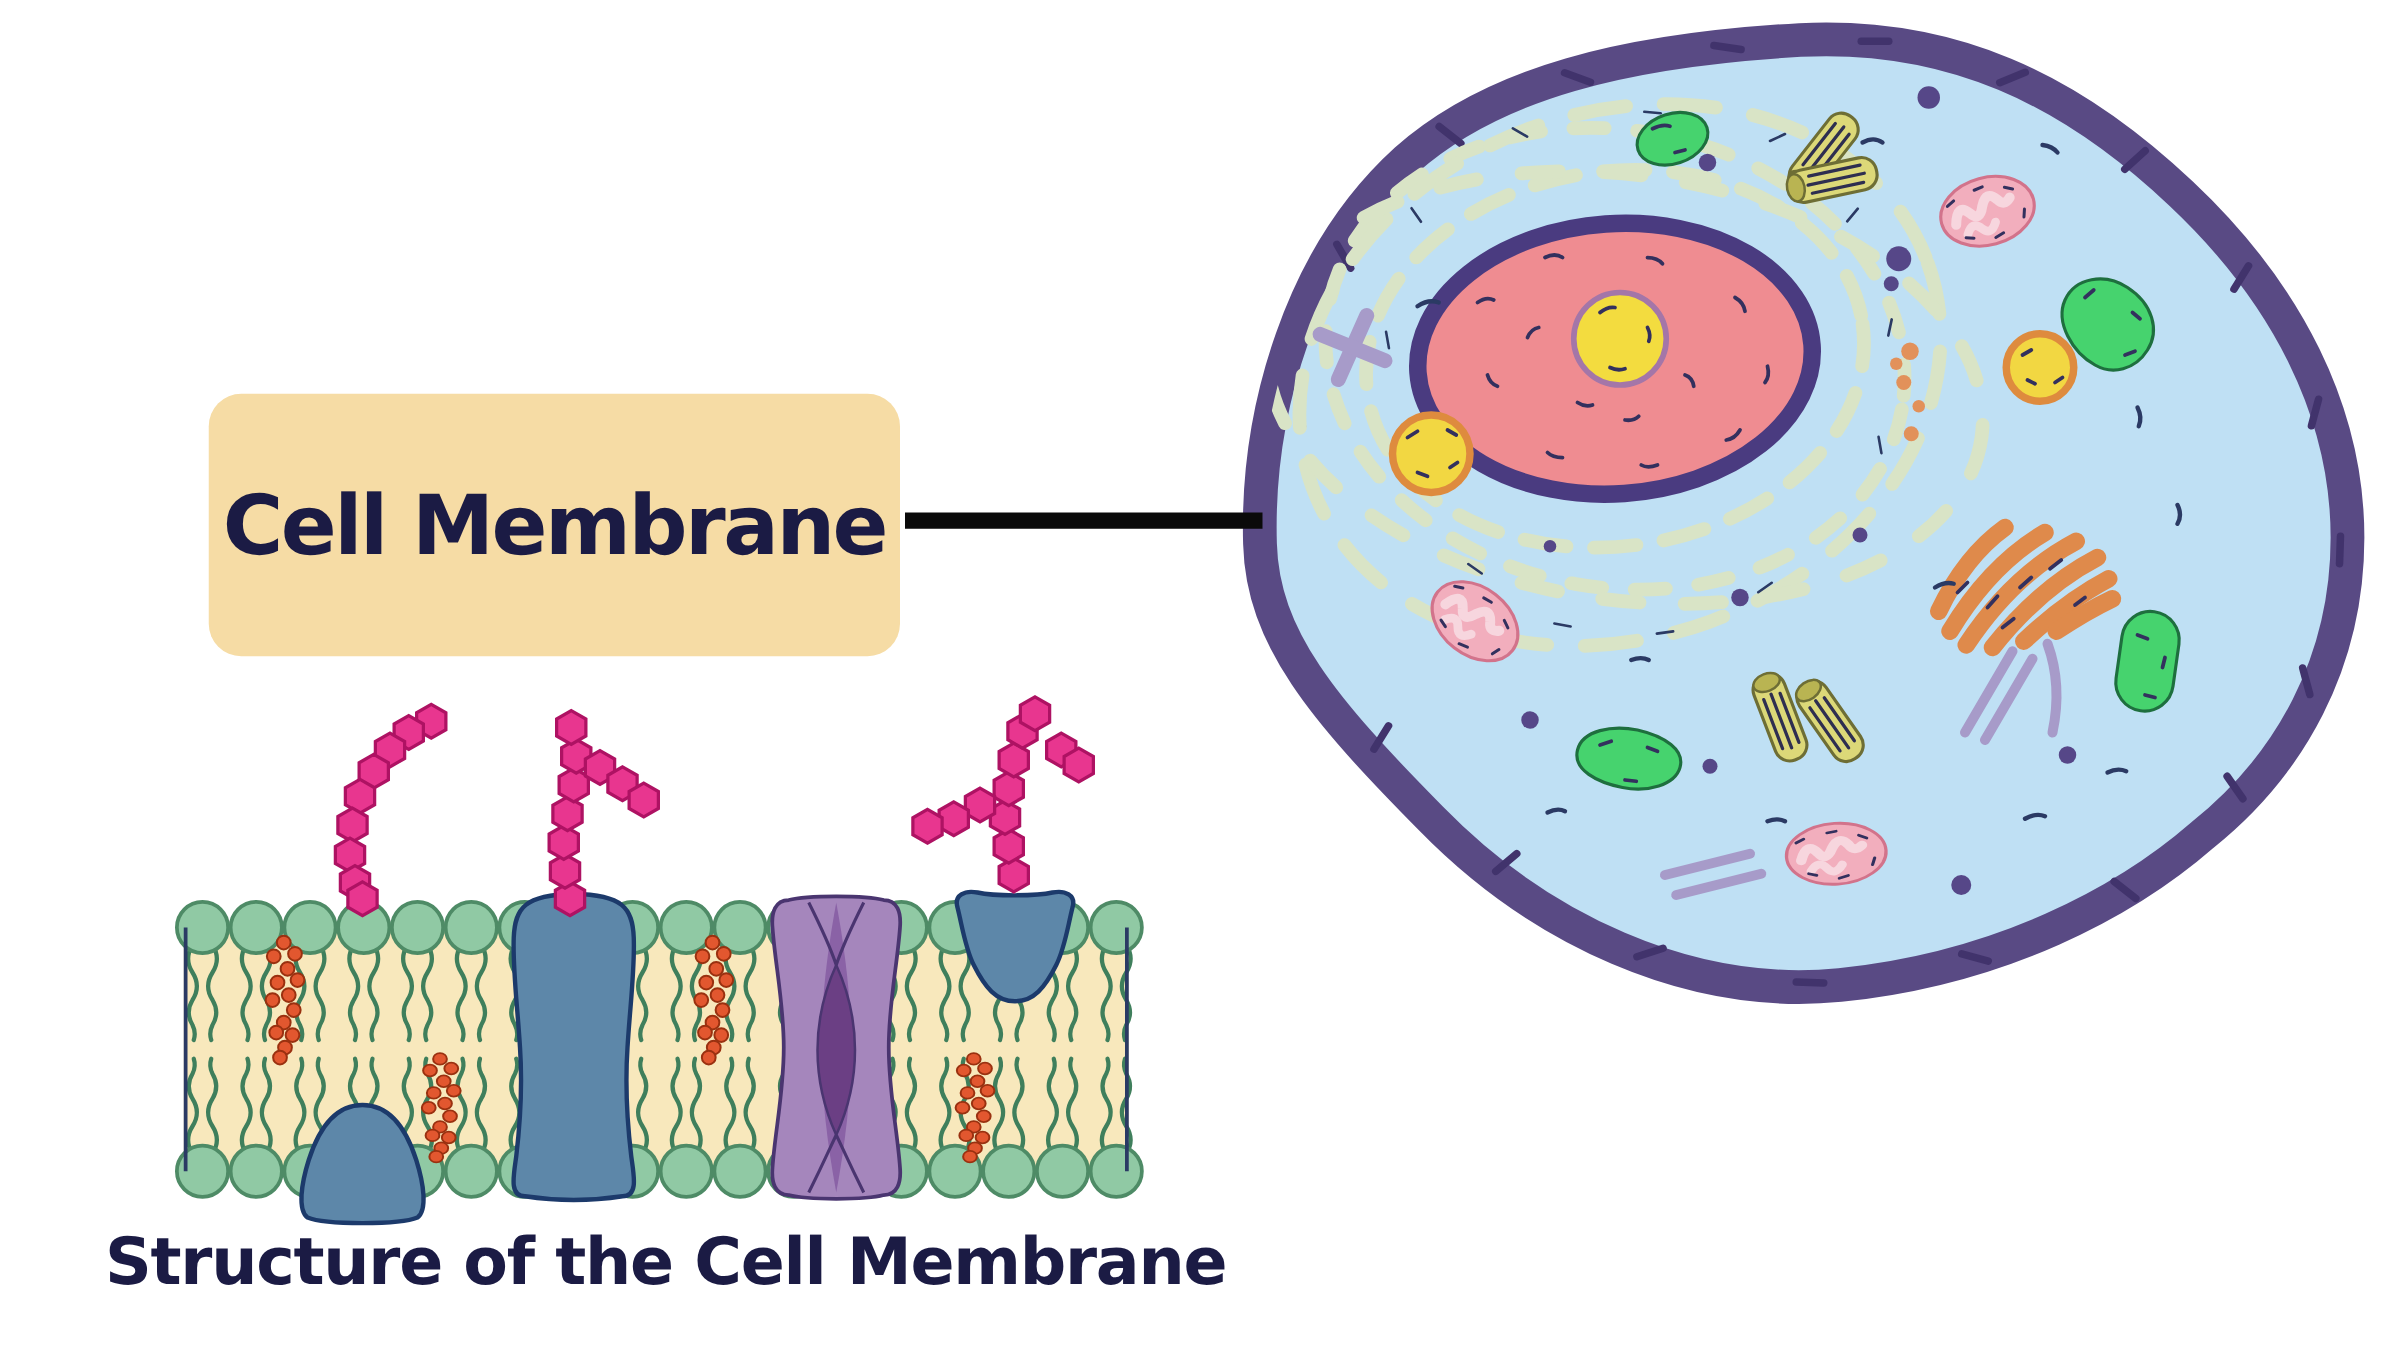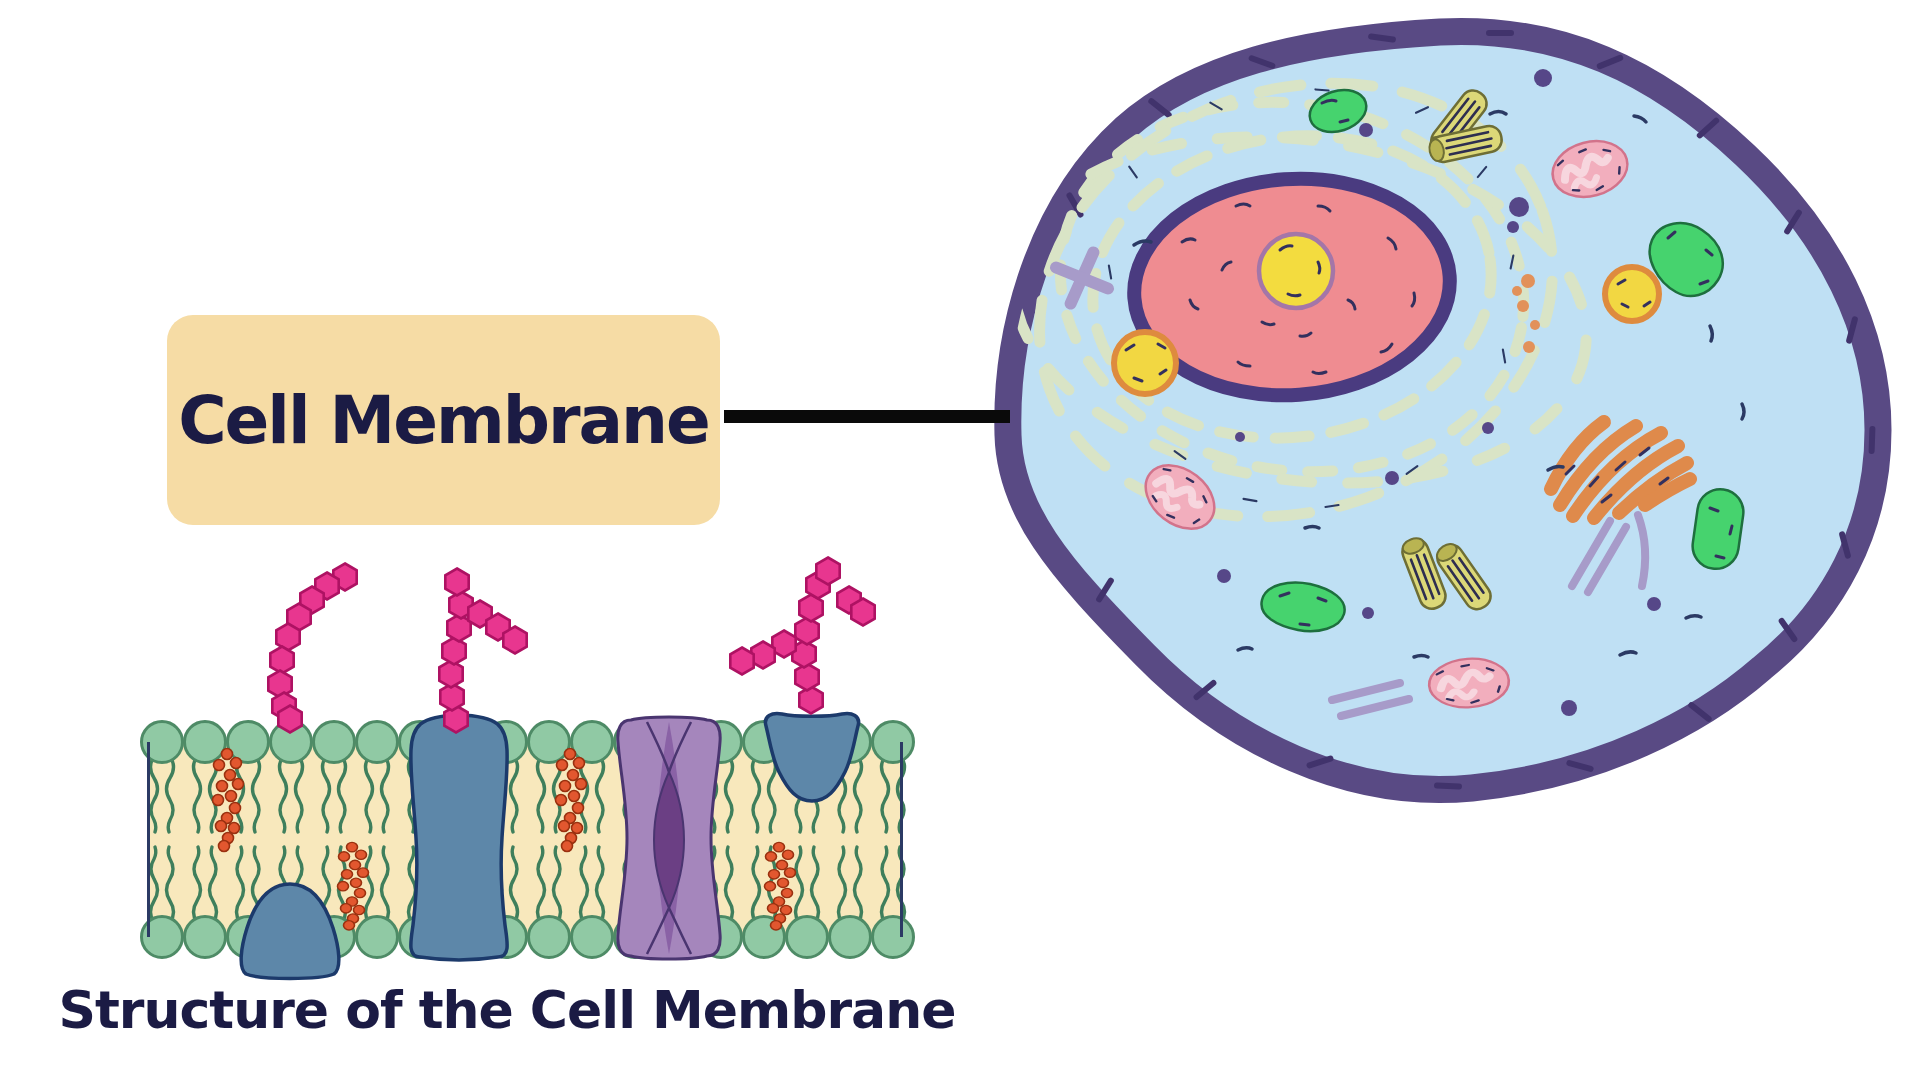--- a/index.html
+++ b/index.html
@@ -4,22 +4,22 @@
 <style>
   html,body{margin:0;padding:0;background:#ffffff;}
   .stage{position:relative;width:1920px;height:1080px;background:#ffffff;overflow:hidden;
          font-family:"DejaVu Sans","Liberation Sans",sans-serif;padding-left:43px;}
   .stage svg{position:absolute;left:0;top:0;}
 
   .callout{position:absolute;left:167px;top:315px;width:553px;height:210px;
            background:#f6dca5;border-radius:26px;display:flex;align-items:center;justify-content:center;}
   .callout span{font-size:66px;font-weight:800;letter-spacing:-2px;color:#1b1b44;}
 
-  .caption{position:absolute;left:49px;top:978px;width:916px;height:64px;
-           display:flex;align-items:center;justify-content:center;}
+  .caption{position:absolute;left:65px;top:978px;width:916px;height:64px;
+           display:flex;align-items:center;justify-content:flex-end;}
   .caption span{font-size:52px;font-weight:800;letter-spacing:-1px;color:#1b1b44;white-space:nowrap;}
 
   
   .cell-body{fill:#bfe0f4;stroke:#594a84;stroke-width:27px;}
   .ring-dash{stroke:#41336c;stroke-width:6px;stroke-linecap:round;fill:none;}
   .cyt-dash{stroke:#2b3a64;stroke-width:3.5px;stroke-linecap:round;fill:none;}
   .er{fill:none;stroke:#d9e4c6;stroke-width:11px;stroke-linecap:round;}
   .nucleus{fill:#ef8c91;stroke:#4a3b80;stroke-width:14px;}
   .nucleolus{fill:#f3dc3f;stroke:#a476a8;stroke-width:4.5px;}
   .ndash{stroke:#33305e;stroke-width:3px;stroke-linecap:round;fill:none;}

